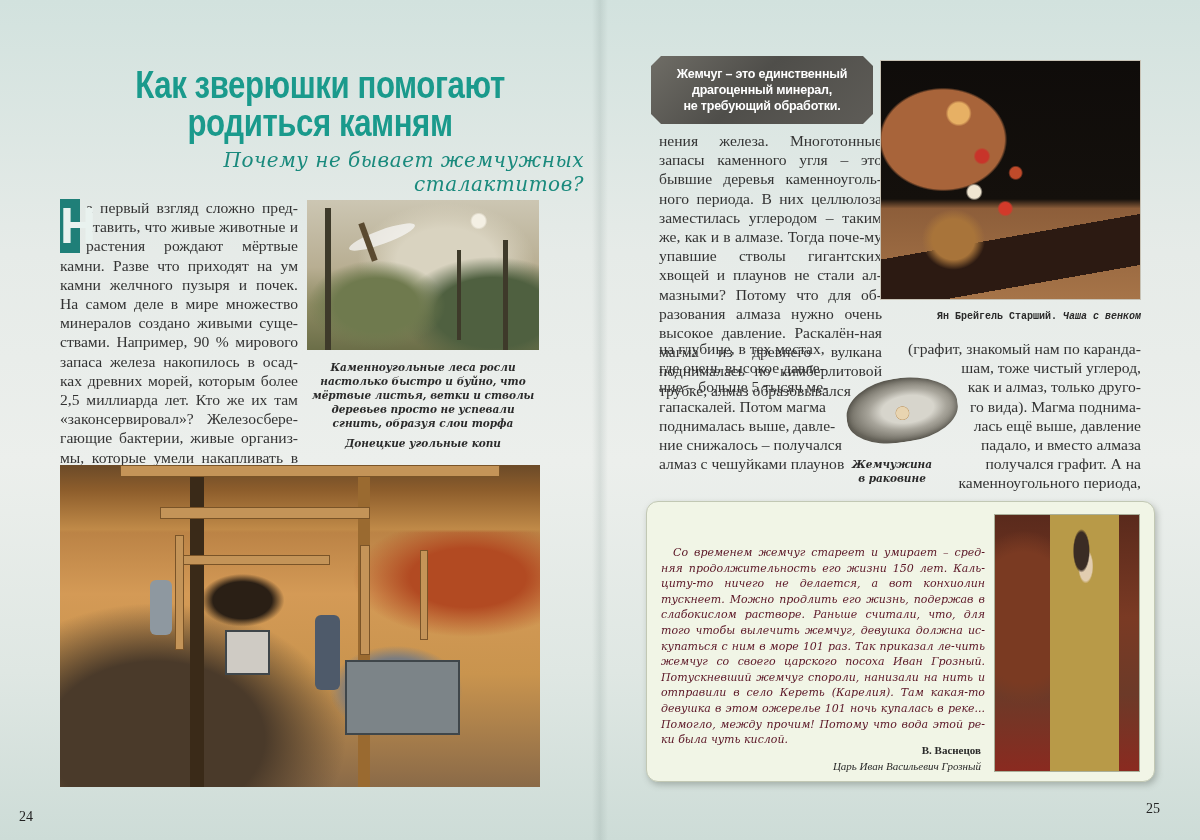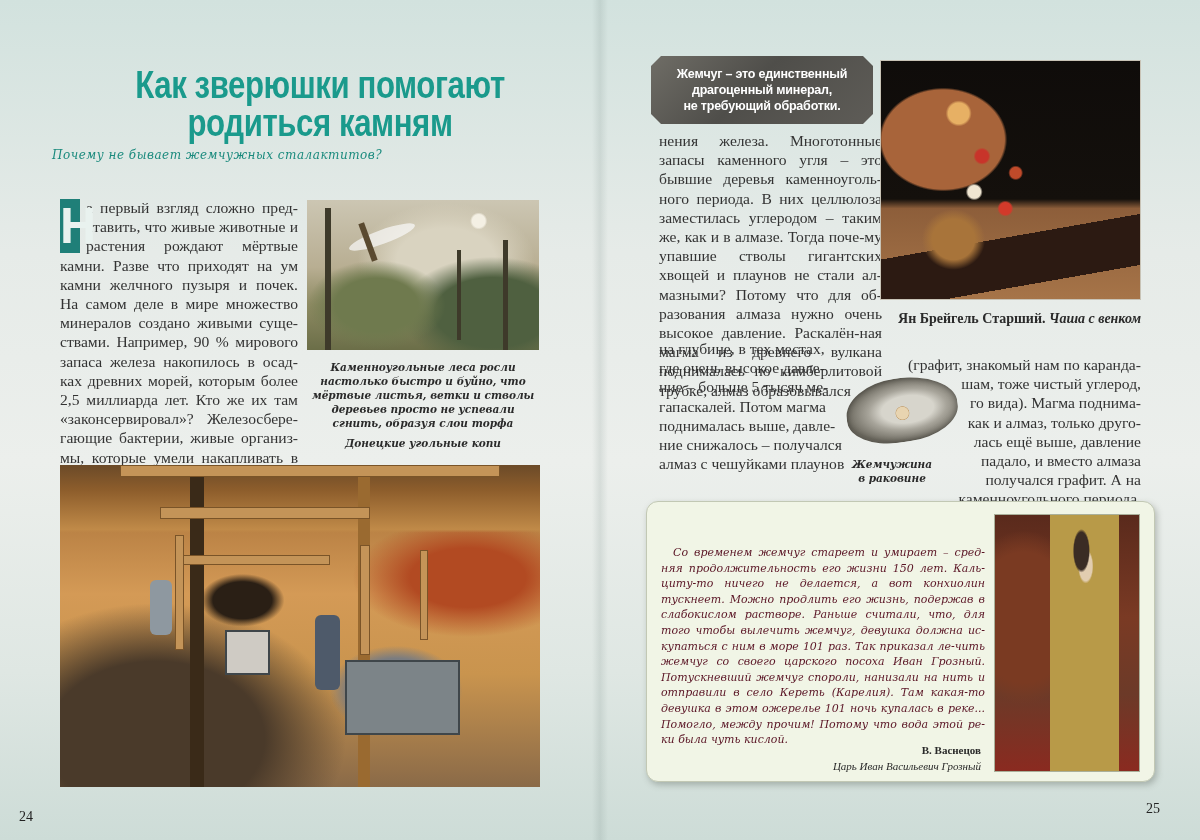--- a/index.html
+++ b/index.html
@@ -19,24 +19,24 @@
   }
 
   .title {
     position: absolute; left: 60px; top: 58px; width: 520px;
     text-align: center; color: #1a9a8c;
     font-family: "Liberation Sans", sans-serif; font-weight: bold;
     font-size: 38px; line-height: 38px; letter-spacing: -0.5px;
     transform: scaleX(0.82); transform-origin: center top;
   }
   .subtitle {
-    position: absolute; left: 52px; top: 140px; width: 520px;
-    text-align: left; color: #1a8a7d;
+    position: absolute; left: 64px; top: 140px; width: 520px;
+    text-align: right; color: #1a8a7d;
     font-family: "DejaVu Serif", serif; font-style: italic;
-    font-size: 12px; letter-spacing: 0.5px;
+    font-size: 20px; letter-spacing: 0.5px;
   }
 
   .body-text {
     font-family: "Liberation Serif", serif; font-size: 15.6px; line-height: 19.2px;
     color: #333; text-align: justify; hyphens: manual;
   }
   .left-col { position: absolute; left: 60px; top: 190px; width: 238px; }
   .dropcap {
     float: left; width: 20px; height: 54px; margin: 1px 6px 0 0;
     background: #1f7f78; color: #e9f2ef;
@@ -101,30 +101,30 @@
       radial-gradient(circle at 36% 55%, #f0e6d2 0 3%, transparent 4%),
       radial-gradient(circle at 48% 62%, #d23a2a 0 3%, transparent 4%),
       radial-gradient(ellipse at 24% 33%, #a8643a 0 22%, transparent 23%),
       radial-gradient(ellipse at 28% 75%, #a8743a 0 8%, transparent 12%),
       linear-gradient(170deg, transparent 0 70%, #2c1a12 70% 88%, transparent 88%),
       linear-gradient(180deg, #0f0c0a 0%, #14100c 58%, #8d5e3a 62%, #a67448 100%);
     border: 1px solid #c8c3b6;
   }
   .breugel-caption {
     position: absolute; left: 860px; top: 311px; width: 281px; text-align: right;
-    font-size: 14px; color: #2a2a2a; font-family: Liberation Serif, serif; font-weight: bold;
+    font-size: 10px; color: #2a2a2a; font-family: Liberation Mono, monospace; font-weight: bold;
   }
   .breugel-caption i { font-weight: bold; }
 
   .right-col2 {
     position: absolute; left: 659px; top: 339px; width: 200px;
   }
   .right-col2 .line { display: block; white-space: nowrap; }
   .right-col3 {
-    position: absolute; left: 900px; top: 339px; width: 241px; text-align: right; margin-top: 16px;
+    position: absolute; left: 900px; top: 339px; width: 241px; text-align: right;
   }
   .right-col3 .line { display: block; white-space: nowrap; }
 
   .shell {
     position: absolute; left: 846px; top: 378px; width: 112px; height: 64px;
     border-radius: 50% 55% 50% 45% / 55% 50% 50% 45%;
     background:
       radial-gradient(circle at 50% 55%, #e8d4b0 0 9%, #c7a77a 10%, transparent 11%),
       radial-gradient(ellipse at 55% 50%, #d7d5cc 0 30%, #a7a49a 45%, #6d6a60 70%, #8a877c 100%);
     transform: rotate(-8deg);
@@ -240,22 +240,22 @@
     <span class="line">гапаскалей. Потом магма</span>
     <span class="line">поднималась выше, давле-</span>
     <span class="line">ние снижалось – получался</span>
     <span class="line">алмаз с чешуйками плаунов</span>
   </div>
   <div style="position:absolute;left:659px;top:358px;"></div>
 
   <div class="right-col3 body-text">
     <span class="line">(графит, знакомый нам по каранда-</span>
     <span class="line">шам, тоже чистый углерод,</span>
+    <span class="line">как и алмаз, только друго-</span>
     <span class="line">го вида). Магма поднима-</span>
-    <span class="line">как и алмаз, только друго-</span>
     <span class="line">лась ещё выше, давление</span>
     <span class="line">падало, и вместо алмаза</span>
     <span class="line">получался графит. А на</span>
     <span class="line">каменноугольного периода,</span>
   </div>
 
   <div class="shell"></div>
   <div class="shell-caption caption-italic">
     <div>Жемчужина</div>
     <div>в раковине</div>

